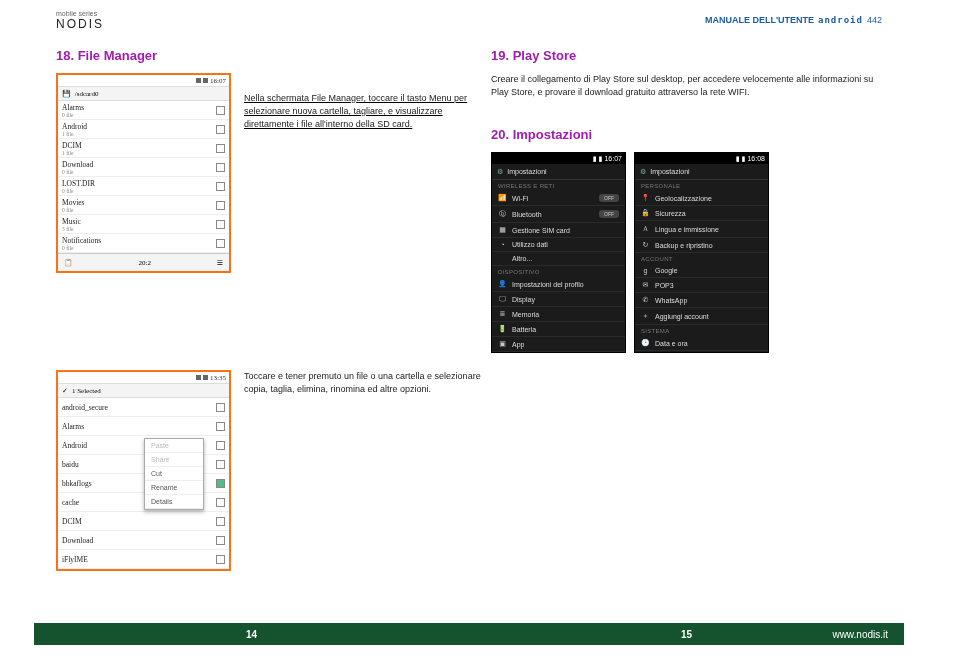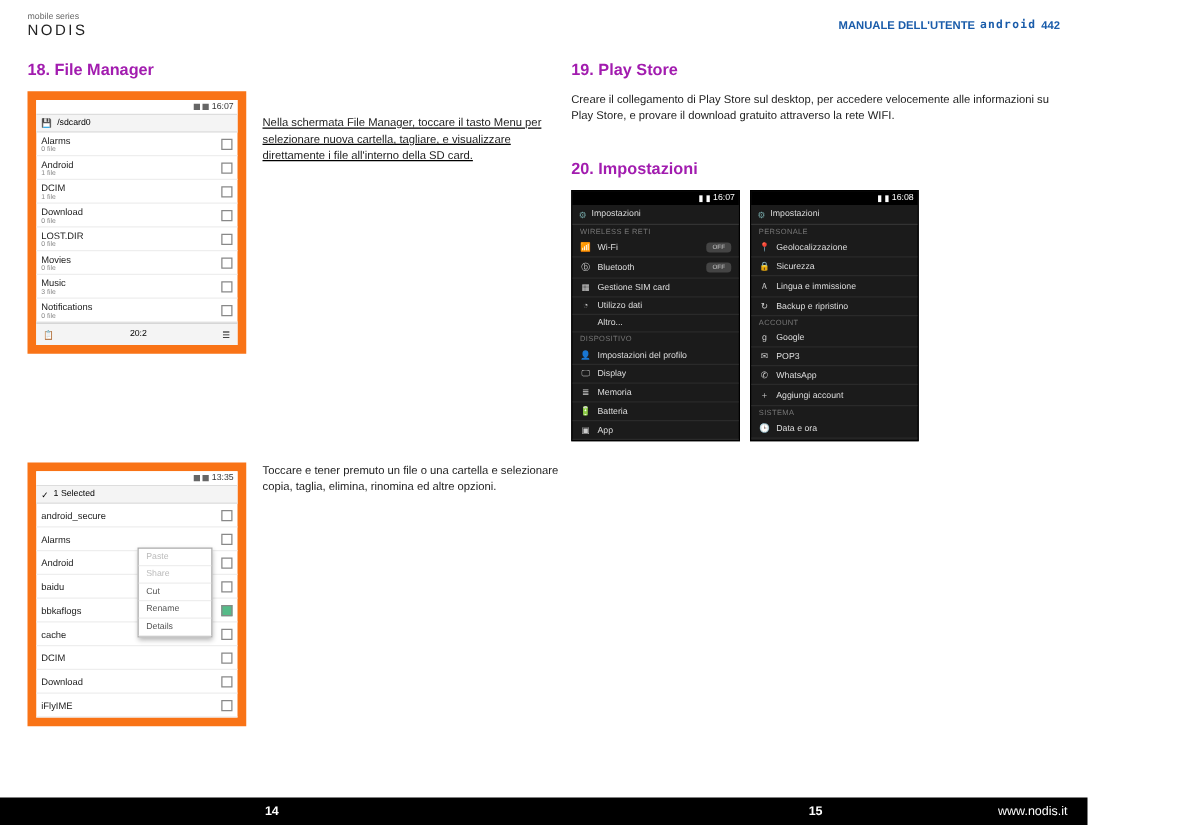--- a/index.html
+++ b/index.html
@@ -1,29 +1,29 @@
 <!DOCTYPE html>
 <html><head>
 <meta charset="utf-8">
 <style>
   * { box-sizing: border-box; margin: 0; padding: 0; }
   body { font-family: Arial, Helvetica, sans-serif; background: #fff; width: 960px; height: 660px; position: relative; }
-  .page { width: 870px; height: 660px; position: relative; }
+  .page { width: 870px; height: 660px; position: relative; margin-left: 34px; }
   .header { position: absolute; top: 8px; left: 0; right: 0; height: 24px; display:flex; justify-content:space-between; align-items:center; padding: 0 22px;}
   .header-left { font-size: 7px; color:#666; }
   .logo { font-family: 'Arial Black', sans-serif; font-size: 12px; letter-spacing: 2px; color:#222; }
   .header-right { font-size: 9px; color:#1a5caa; font-weight: bold; display:flex; align-items:flex-end; gap:4px;}
   .header-right .android { font-family: monospace; letter-spacing:1px; color:#1a5caa;}
-  .pagenum { color:#1a5caa; font-weight: bold;}
+  .pagenum { color:#1a5caa; font-weight: normal;}
   .content { position:absolute; top:40px; left:0; right:0; bottom:30px; display:flex; }
   .col { flex:1; padding: 0 22px; }
   .section-title { color:#a21caf; font-size: 13px; font-weight: bold; margin: 8px 0 10px 0; }
   .body-text { font-size: 9px; color:#222; line-height: 1.45; margin-bottom: 8px; }
   
-  .fm-shot, .fm-shot2 { border:7px solid #f97316; background:#fff; width:175px; font-size:7px; }
+  .fm-shot, .fm-shot2 { border:2px solid #f97316; background:#fff; width:175px; font-size:7px;font-family:Liberation Serif, serif; }
   .fm-shot2 { position:absolute; left:22px; top:330px;}
   .fm-status { background:#fff; height:12px; display:flex; justify-content:flex-end; align-items:center; gap:2px; padding:0 3px; border-bottom:1px solid #ddd;}
   .fm-status .clock { color:#333; font-size:7px;}
   .fm-status .sig { width:5px; height:5px; background:#666;}
   .fm-bar { background:#f4f4f4; height:14px; display:flex; align-items:center; gap:4px; padding:0 4px; border-bottom:1px solid #ddd;}
   .fm-row { height:19px; border-bottom:1px solid #eee; display:flex; align-items:center; padding:0 4px; justify-content:space-between;}
   .fm-row .name { display:flex; flex-direction:column; }
   .fm-row .t { font-size:7.5px; color:#222;}
   .fm-row .s { font-size:5.5px; color:#888;}
   .fm-row .cb { width:9px; height:9px; border:1px solid #888; display:inline-block;}
@@ -37,21 +37,21 @@
   .settings-row { display:flex; gap:8px; margin-top:6px;}
   .settings-shot { width:135px; background:#1b1b1b; color:#ddd; font-size:7px; border:1px solid #000;}
   .ss-status { height:11px; background:#000; display:flex; justify-content:flex-end; align-items:center; padding:0 3px; gap:2px; color:#fff;}
   .ss-head { height:16px; display:flex; align-items:center; gap:4px; padding:0 5px; background:#1b1b1b; border-bottom:1px solid #333;}
   .ss-head .gi { color:#7aa; }
   .ss-cat { font-size:6px; color:#777; padding:3px 6px 2px; text-transform:uppercase; letter-spacing:0.3px;}
   .ss-item { display:flex; align-items:center; justify-content:space-between; padding:3px 6px; border-bottom:1px solid #2a2a2a;}
   .ss-item .lbl { display:flex; align-items:center; gap:5px;}
   .ss-item .ic { width:9px; text-align:center; color:#ccc;}
   .toggle { width:20px; height:8px; background:#444; border-radius:3px; font-size:5px; display:flex; align-items:center; justify-content:center; color:#ccc;}
-  .footer { position:absolute; bottom:0; left:0; right:0; height:22px; background:#000000; color:#fff; display:flex; align-items:center; font-size:10px;}
+  .footer { position:absolute; bottom:15px; left:0; right:0; height:22px; background:#14532d; color:#fff; display:flex; align-items:center; font-size:10px;}
   .footer .pn { flex:1; text-align:center; font-weight:bold;}
   .footer .site { position:absolute; right:16px;}
 </style>
 </head>
 <body>
 <div class="page">
 
 <div class="header">
   <div class="header-left">
     <div>mobile series</div>

